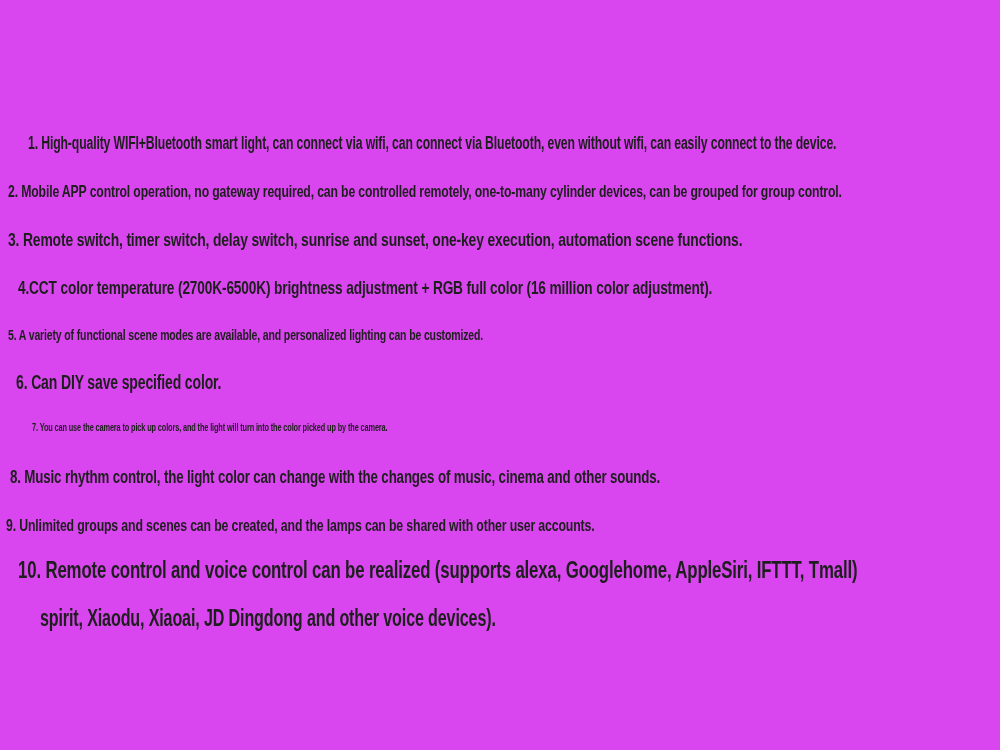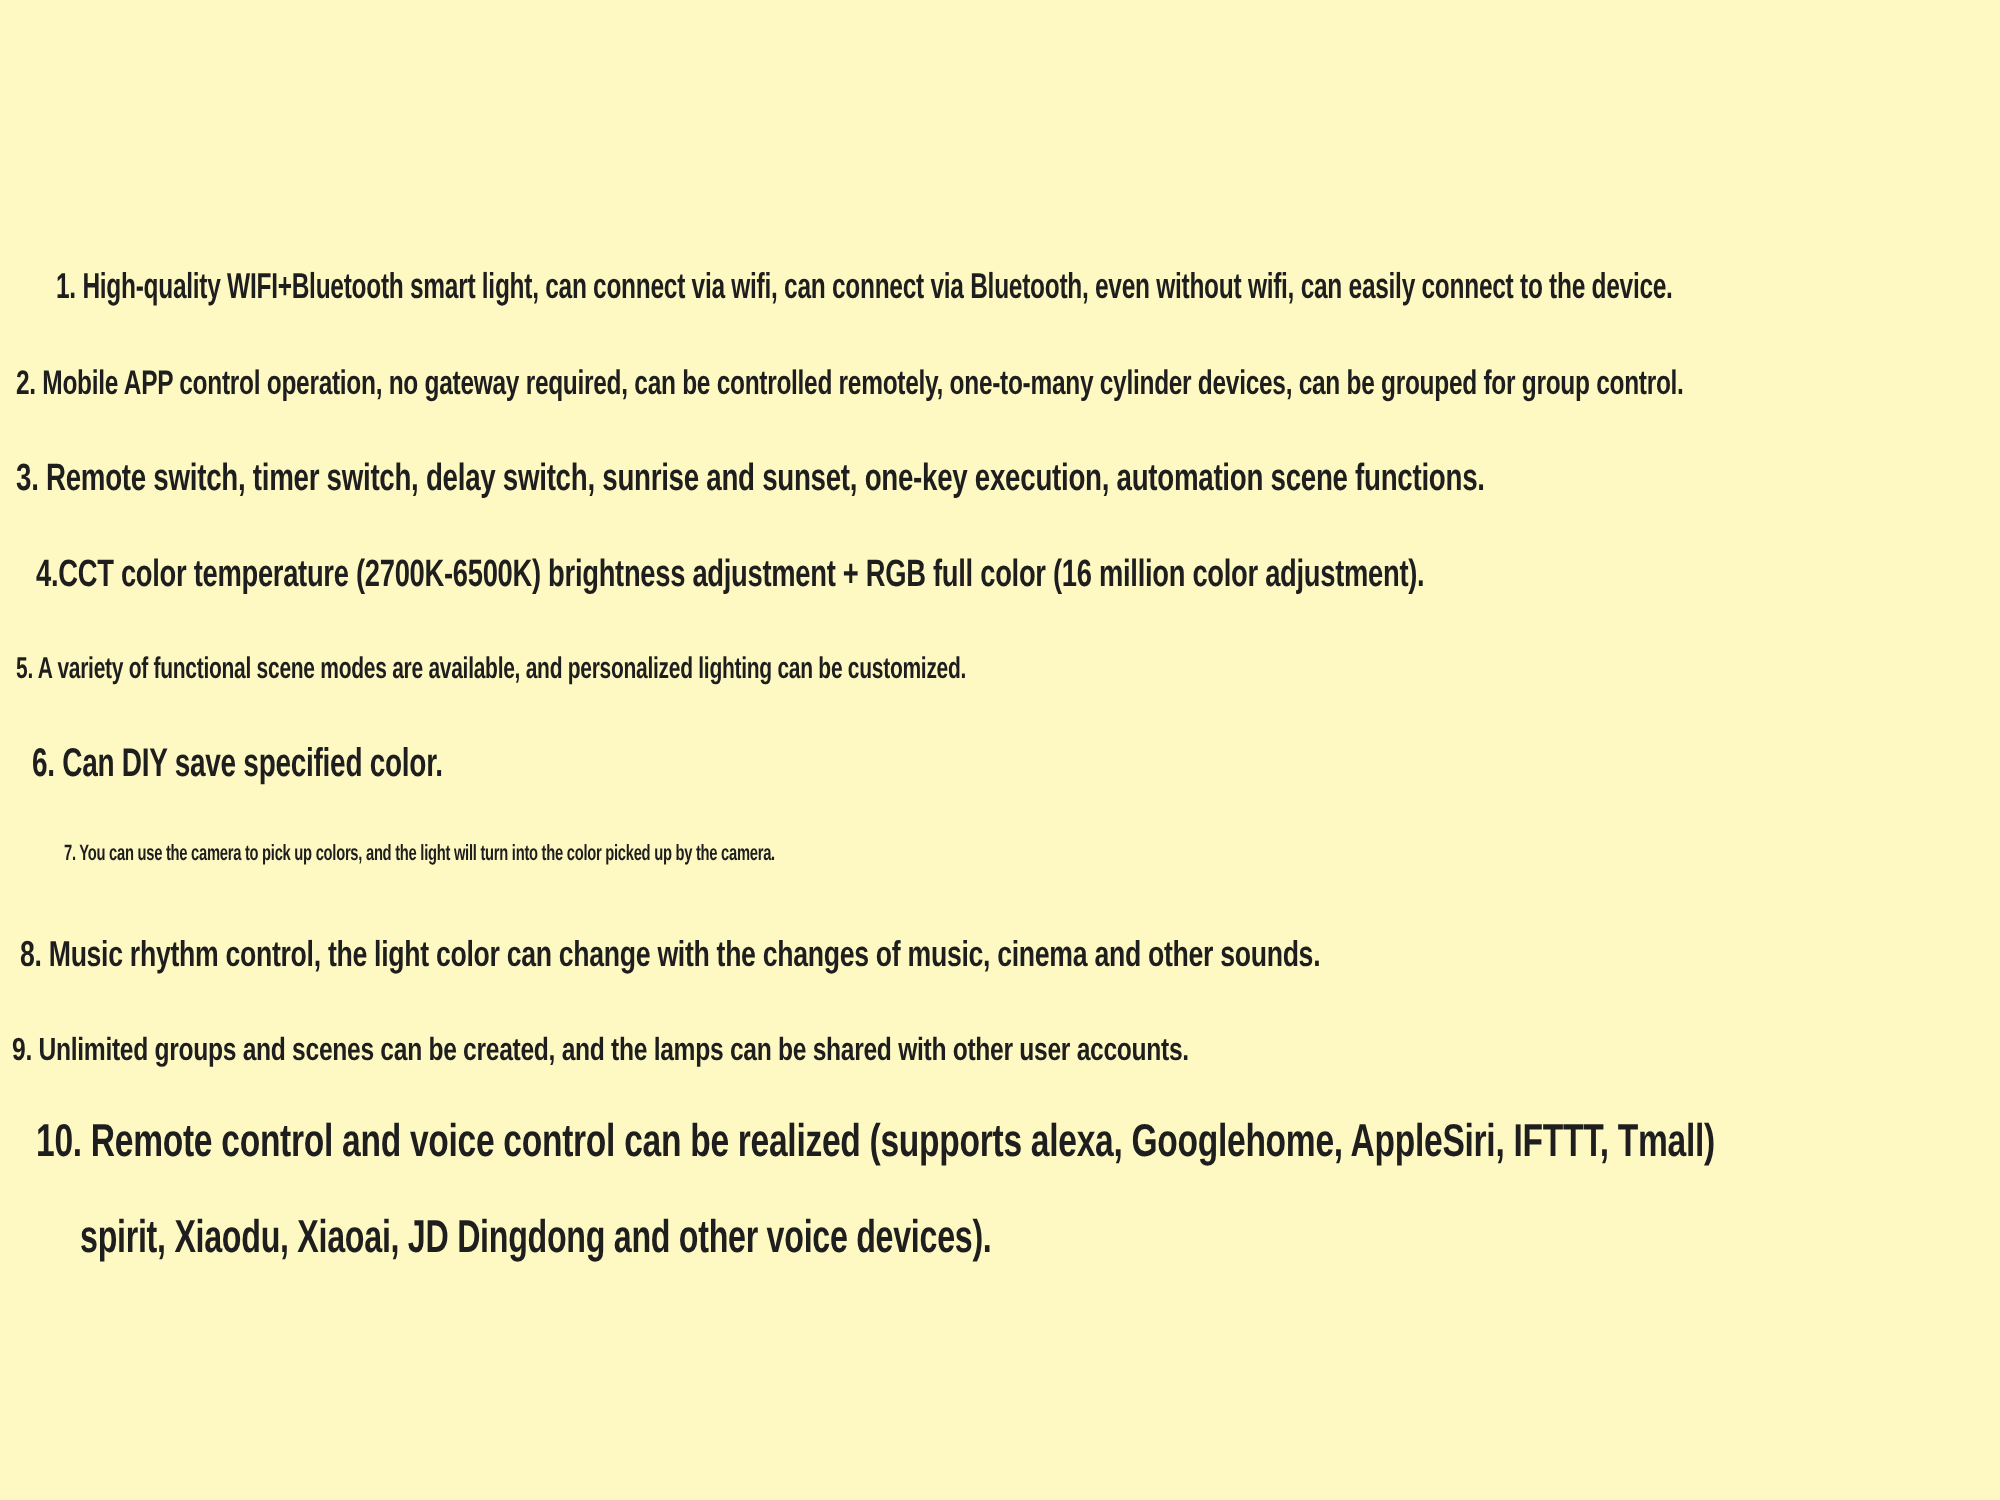--- a/index.html
+++ b/index.html
@@ -4,21 +4,21 @@
 <style>
   html, body {
     margin: 0;
     padding: 0;
     background: #ffffff;
   }
   .page {
     position: relative;
     width: 1000px;
     height: 750px;
-    background: #fef9c3;
+    background: #d946ef;
     overflow: hidden;
     font-family: "Liberation Sans", "DejaVu Sans", sans-serif;
   }
   .feature-line {
     position: absolute;
     white-space: nowrap;
     font-weight: 700;
     color: #1e1e1e;
     letter-spacing: -0.2px;
     transform-origin: 0 50%;

